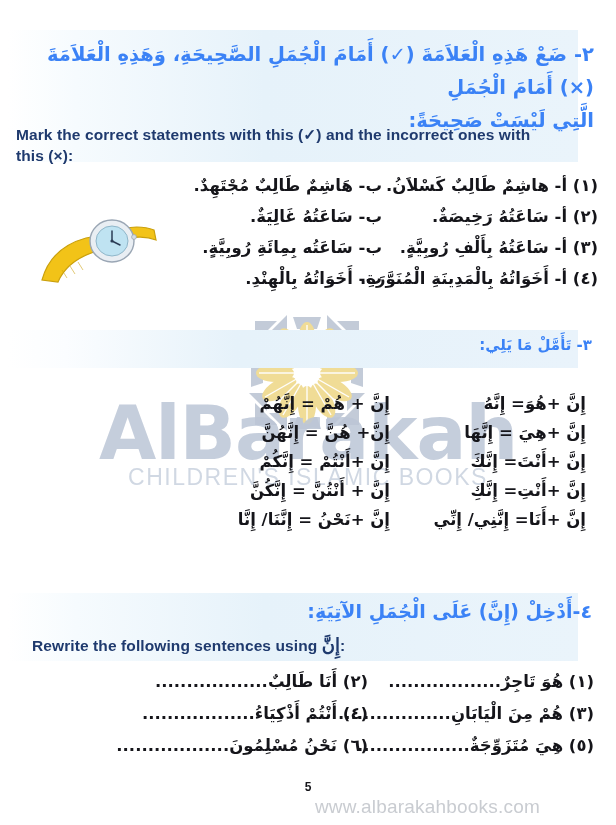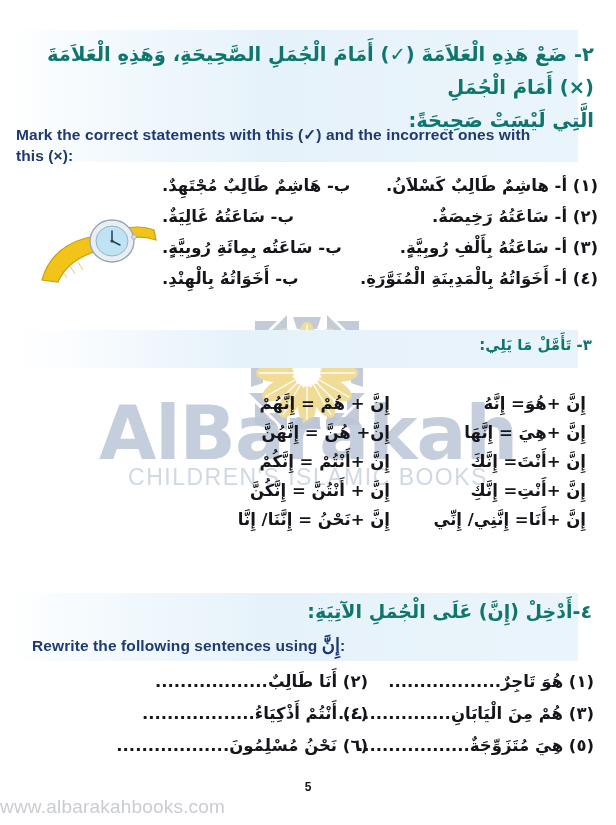--- a/index.html
+++ b/index.html
@@ -71,21 +71,21 @@
 
   
   .layer { position: relative; z-index: 3; }
 
   .ar {
     font-family: "DejaVu Sans", "Liberation Sans", sans-serif;
     direction: rtl;
     color: #1f3a6e;
     font-weight: 700;
   }
-  .ar-blue { color: #0f766e; }
+  .ar-blue { color: #3b82f6; }
 
   .en {
     font-family: "Liberation Sans", sans-serif;
     color: #1f3a6e;
     font-weight: 700;
     font-size: 15.5px;
     letter-spacing: .1px;
   }
 
   
@@ -122,21 +122,21 @@
     justify-content: flex-start;
     align-items: baseline;
     direction: rtl;
     height: 31px;
     font-size: 16.5px;
     color: #15151a;
     font-family: "DejaVu Sans", sans-serif;
     font-weight: 600;
   }
   .ex2 .cA { width: 216px; text-align: right; white-space: nowrap; }
-  .ex2 .cB { width: 220px; text-align: left; white-space: nowrap; }
+  .ex2 .cB { width: 220px; text-align: right; white-space: nowrap; }
 
   
   .watch {
     position: absolute;
     left: 34px;
     top: 196px;
     width: 126px;
     height: 92px;
     z-index: 3;
   }
@@ -226,21 +226,21 @@
     font-size: 12px;
     font-weight: 700;
     color: #15151a;
     z-index: 3;
   }
   .site {
     position: absolute;
     left: 0;
     top: 796px;
     width: 540px;
-    text-align: left;
+    text-align: right;
     font-family: "Liberation Sans", sans-serif;
     font-size: 19px;
     color: #c9ccd1;
     letter-spacing: .2px;
     z-index: 3;
   }
 </style>
 </head>
 <body>
 

